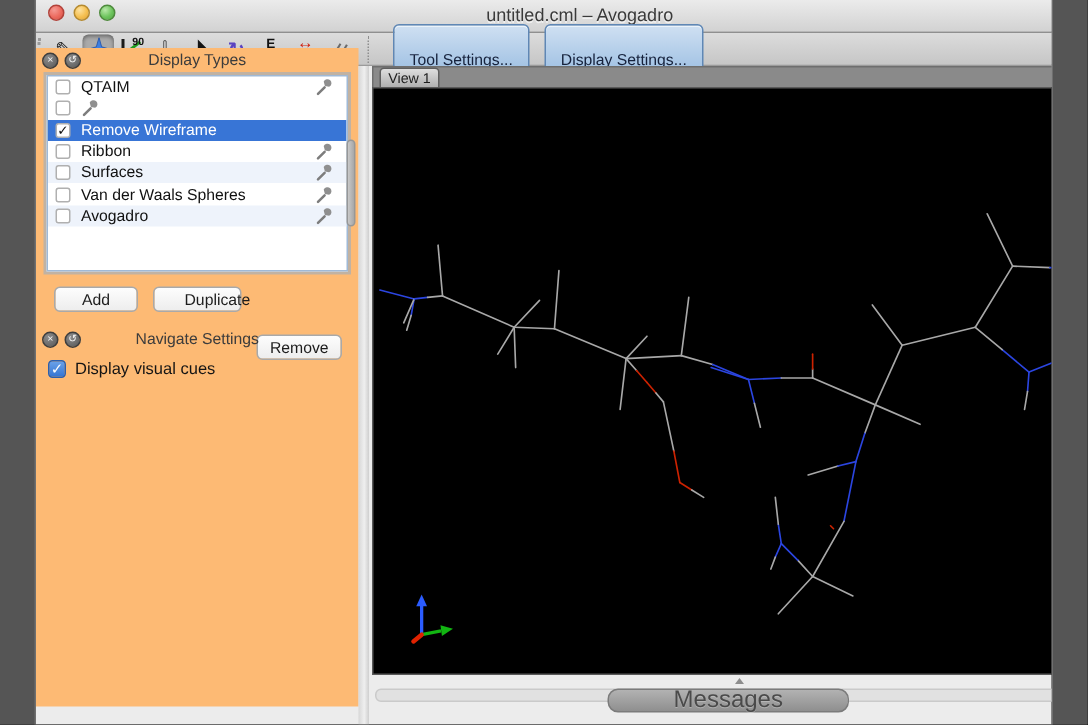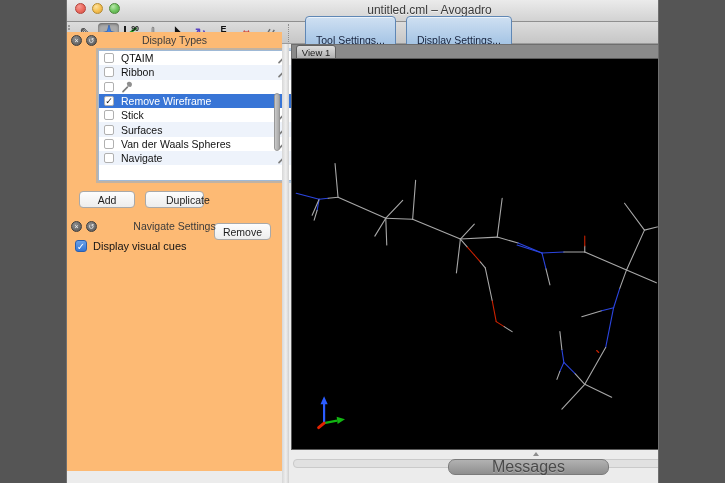--- a/index.html
+++ b/index.html
@@ -1,17 +1,17 @@
 <!DOCTYPE html>
 <html><head>
 <meta charset="utf-8">
 <style>
   html,body{margin:0;padding:0;background:#555;}
   *{box-sizing:border-box;font-family:"Liberation Sans","DejaVu Sans",sans-serif;}
-  .window{position:relative;width:591px;height:483px;margin:0 auto;background:#ececec;outline:1px solid #6f6f6f;overflow:hidden;}
+  .window{position:relative;width:677px;height:483px;margin:0 auto;background:#ececec;outline:1px solid #6f6f6f;overflow:hidden;}
 
   
   .titlebar{position:absolute;left:0;top:0;width:725px;height:22px;
     background:linear-gradient(#ebebeb,#d2d2d2);border-bottom:1px solid #8f8f8f;}
   .tl{position:absolute;top:3px;width:11px;height:11px;border-radius:50%;}
   .tl.red{left:8px;background:radial-gradient(circle at 35% 30%,#f59a93,#ec6a5e 55%,#ce5347);border:1px solid #b2423a;}
   .tl.yellow{left:25px;background:radial-gradient(circle at 35% 30%,#fde2a0,#f5bf4f 55%,#d9a23f);border:1px solid #b58a2f;}
   .tl.green{left:42px;background:radial-gradient(circle at 35% 30%,#b8e8a8,#6cc35c 55%,#57a548);border:1px solid #4e8a3c;}
   .title{position:absolute;left:0;right:0;top:0;height:22px;line-height:21px;text-align:center;
     font-size:12px;color:#3a3a3a;text-shadow:0 1px 0 rgba(255,255,255,.6);}
@@ -39,21 +39,21 @@
     font-size:10.5px;color:#16223c;line-height:15px;box-shadow:inset 0 1px 0 rgba(255,255,255,.6);}
 
   
   .leftpanel{position:absolute;left:0;top:32px;width:215px;height:439px;background:#fdba74;}
   .panel-hd{position:relative;height:16px;display:flex;align-items:center;}
   .panel-hd .ttl{position:absolute;left:0;right:0;text-align:center;font-size:10.5px;color:#3c3c3c;}
   .hbtn{position:relative;z-index:2;width:11px;height:11px;border-radius:50%;margin-left:4px;
     background:radial-gradient(circle at 35% 30%,#8d8d8d,#565656);border:1px solid #3e3e3e;
     color:#f2f2f2;font-size:7px;line-height:10px;text-align:center;}
   .dt-list{position:absolute;left:7px;top:18px;width:201px;height:131px;background:#fff;
-    border:1px solid #9fb9d6;box-shadow:0 0 0 2px rgba(120,168,220,.45);overflow:hidden;margin-left:24px;}
+    border:1px solid #9fb9d6;box-shadow:0 0 0 2px rgba(120,168,220,.45);overflow:hidden;}
   .dt-row{height:14.3px;display:flex;align-items:center;padding-left:5px;font-size:10.5px;color:#111;}
   .dt-row.alt{background:#eef3fb;}
   .dt-row.sel{background:#3875d6;color:#fff;}
   .cb{width:10px;height:10px;border:1px solid #b0b0b0;border-radius:2px;background:#fff;margin-right:7px;
     font-size:9px;line-height:9px;text-align:center;color:#111;flex:0 0 auto;}
   .dt-row .lbl{flex:1 1 auto;}
   .wrench{width:12px;height:12px;margin-right:9px;flex:0 0 auto;}
   .dt-scroll{position:absolute;right:2px;top:61px;width:6px;height:58px;border-radius:3px;
     background:linear-gradient(90deg,#c9c9c9,#a7a7a7);border:1px solid #979797;}
   .dt-buttons{position:absolute;left:0;top:159px;width:215px;display:flex;padding:0 11px 0 12px;gap:10px;}
@@ -171,42 +171,34 @@
 
     <div class="dt-list">
         <div class="dt-row">
           <span class="cb"></span>
           <span class="lbl">QTAIM</span>
           <svg class="wrench" viewBox="0 0 12 12">
             <path d="M2 10.6 L6.4 6.2" stroke="#7d7d7d" stroke-width="1.7" stroke-linecap="round" fill="none"></path>
             <path d="M5.8 2.3 a2.7 2.7 0 1 1 3.6 3.6 L6.6 5.4 Z" fill="#8f8f8f"></path>
           </svg>
         </div>
-        <div class="dt-row alt">
-          <span class="cb"></span>
-          <span class="lbl">Ribbon</span>
-          <svg class="wrench" viewBox="0 0 12 12">
-            <path d="M2 10.6 L6.4 6.2" stroke="#7d7d7d" stroke-width="1.7" stroke-linecap="round" fill="none"></path>
-            <path d="M5.8 2.3 a2.7 2.7 0 1 1 3.6 3.6 L6.6 5.4 Z" fill="#8f8f8f"></path>
-          </svg>
-        </div>
         <div class="dt-row">
           <span class="cb"></span>
           <svg class="wrench" viewBox="0 0 12 12">
             <path d="M2 10.6 L6.4 6.2" stroke="#7d7d7d" stroke-width="1.7" stroke-linecap="round" fill="none"></path>
             <path d="M5.8 2.3 a2.7 2.7 0 1 1 3.6 3.6 L6.6 5.4 Z" fill="#8f8f8f"></path>
           </svg>
         </div>
         <div class="dt-row alt sel">
           <span class="cb">✓</span>
           <span class="lbl">Remove Wireframe</span>
         </div>
         <div class="dt-row">
           <span class="cb"></span>
-          <span class="lbl">Stick</span>
+          <span class="lbl">Ribbon</span>
           <svg class="wrench" viewBox="0 0 12 12">
             <path d="M2 10.6 L6.4 6.2" stroke="#7d7d7d" stroke-width="1.7" stroke-linecap="round" fill="none"></path>
             <path d="M5.8 2.3 a2.7 2.7 0 1 1 3.6 3.6 L6.6 5.4 Z" fill="#8f8f8f"></path>
           </svg>
         </div>
         <div class="dt-row alt">
           <span class="cb"></span>
           <span class="lbl">Surfaces</span>
           <svg class="wrench" viewBox="0 0 12 12">
             <path d="M2 10.6 L6.4 6.2" stroke="#7d7d7d" stroke-width="1.7" stroke-linecap="round" fill="none"></path>
@@ -216,21 +208,21 @@
         <div class="dt-row">
           <span class="cb"></span>
           <span class="lbl">Van der Waals Spheres</span>
           <svg class="wrench" viewBox="0 0 12 12">
             <path d="M2 10.6 L6.4 6.2" stroke="#7d7d7d" stroke-width="1.7" stroke-linecap="round" fill="none"></path>
             <path d="M5.8 2.3 a2.7 2.7 0 1 1 3.6 3.6 L6.6 5.4 Z" fill="#8f8f8f"></path>
           </svg>
         </div>
         <div class="dt-row alt">
           <span class="cb"></span>
-          <span class="lbl">Navigate</span>
+          <span class="lbl">Avogadro</span>
           <svg class="wrench" viewBox="0 0 12 12">
             <path d="M2 10.6 L6.4 6.2" stroke="#7d7d7d" stroke-width="1.7" stroke-linecap="round" fill="none"></path>
             <path d="M5.8 2.3 a2.7 2.7 0 1 1 3.6 3.6 L6.6 5.4 Z" fill="#8f8f8f"></path>
           </svg>
         </div>
       </div>
     <div class="dt-scroll"></div>
 
     <div class="dt-buttons">
       <button class="pbtn add">Add</button>

